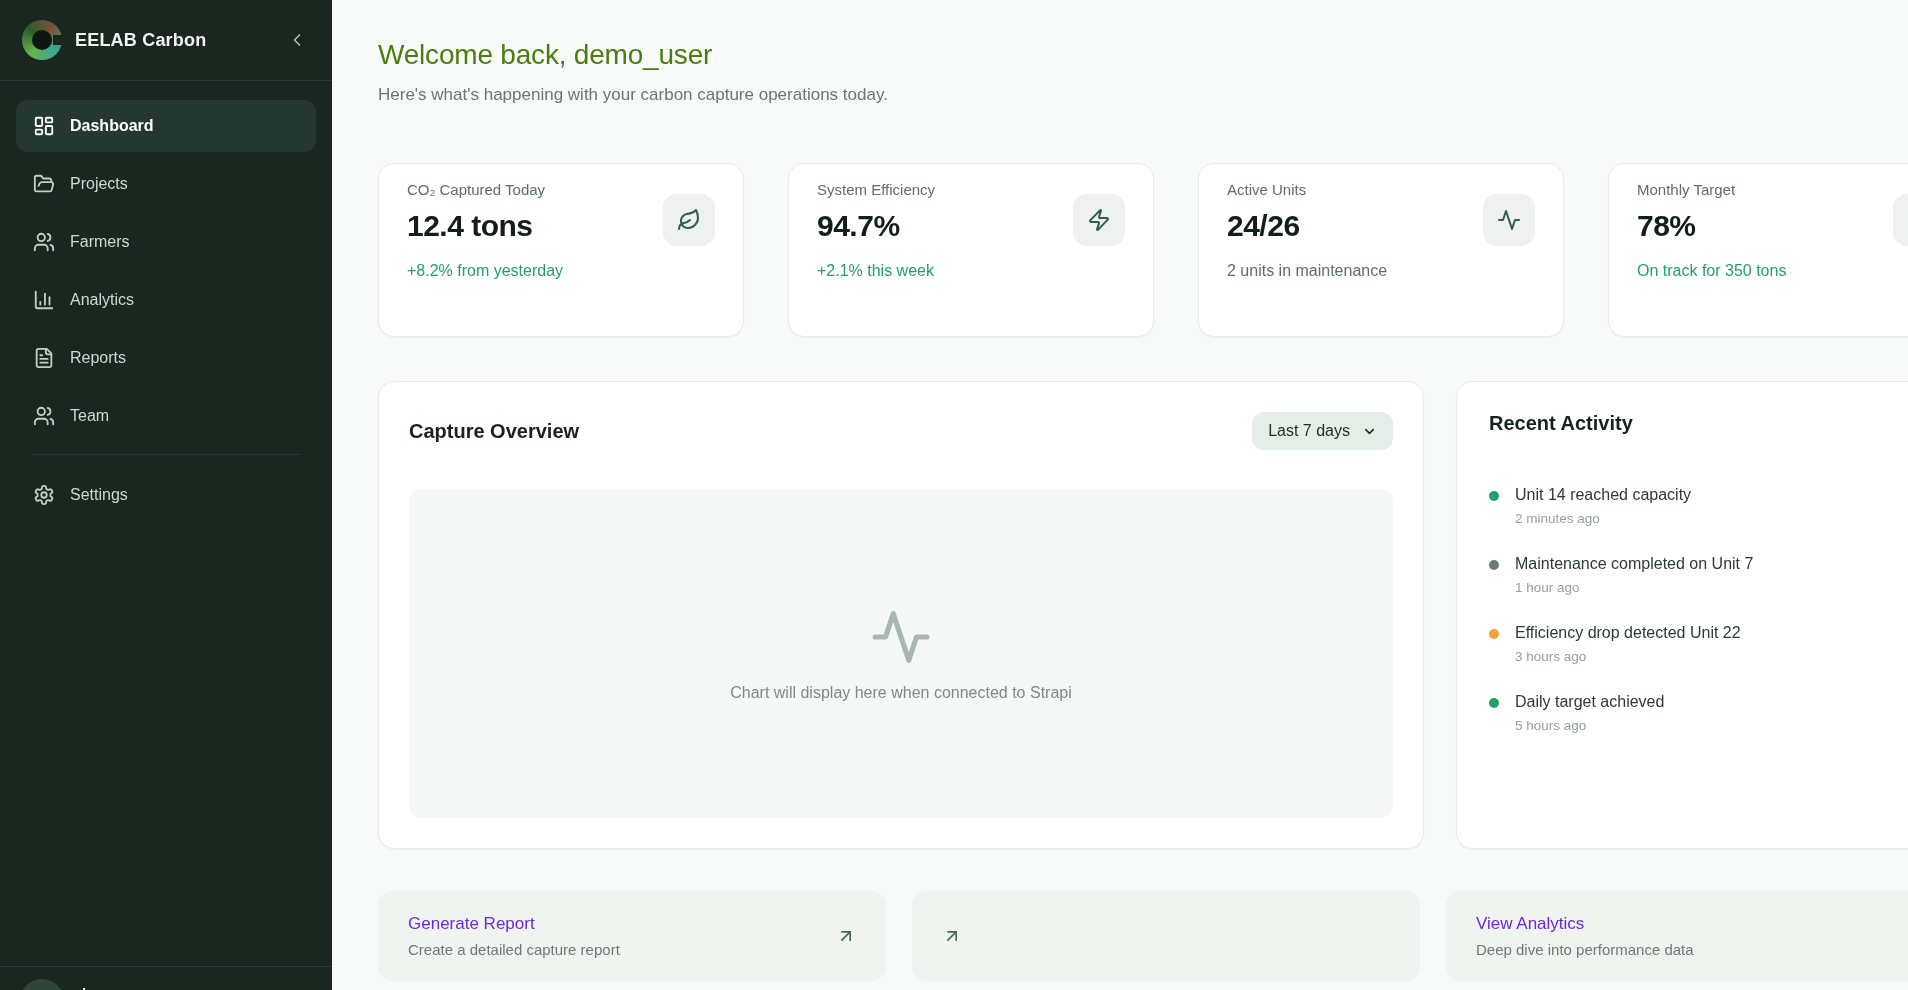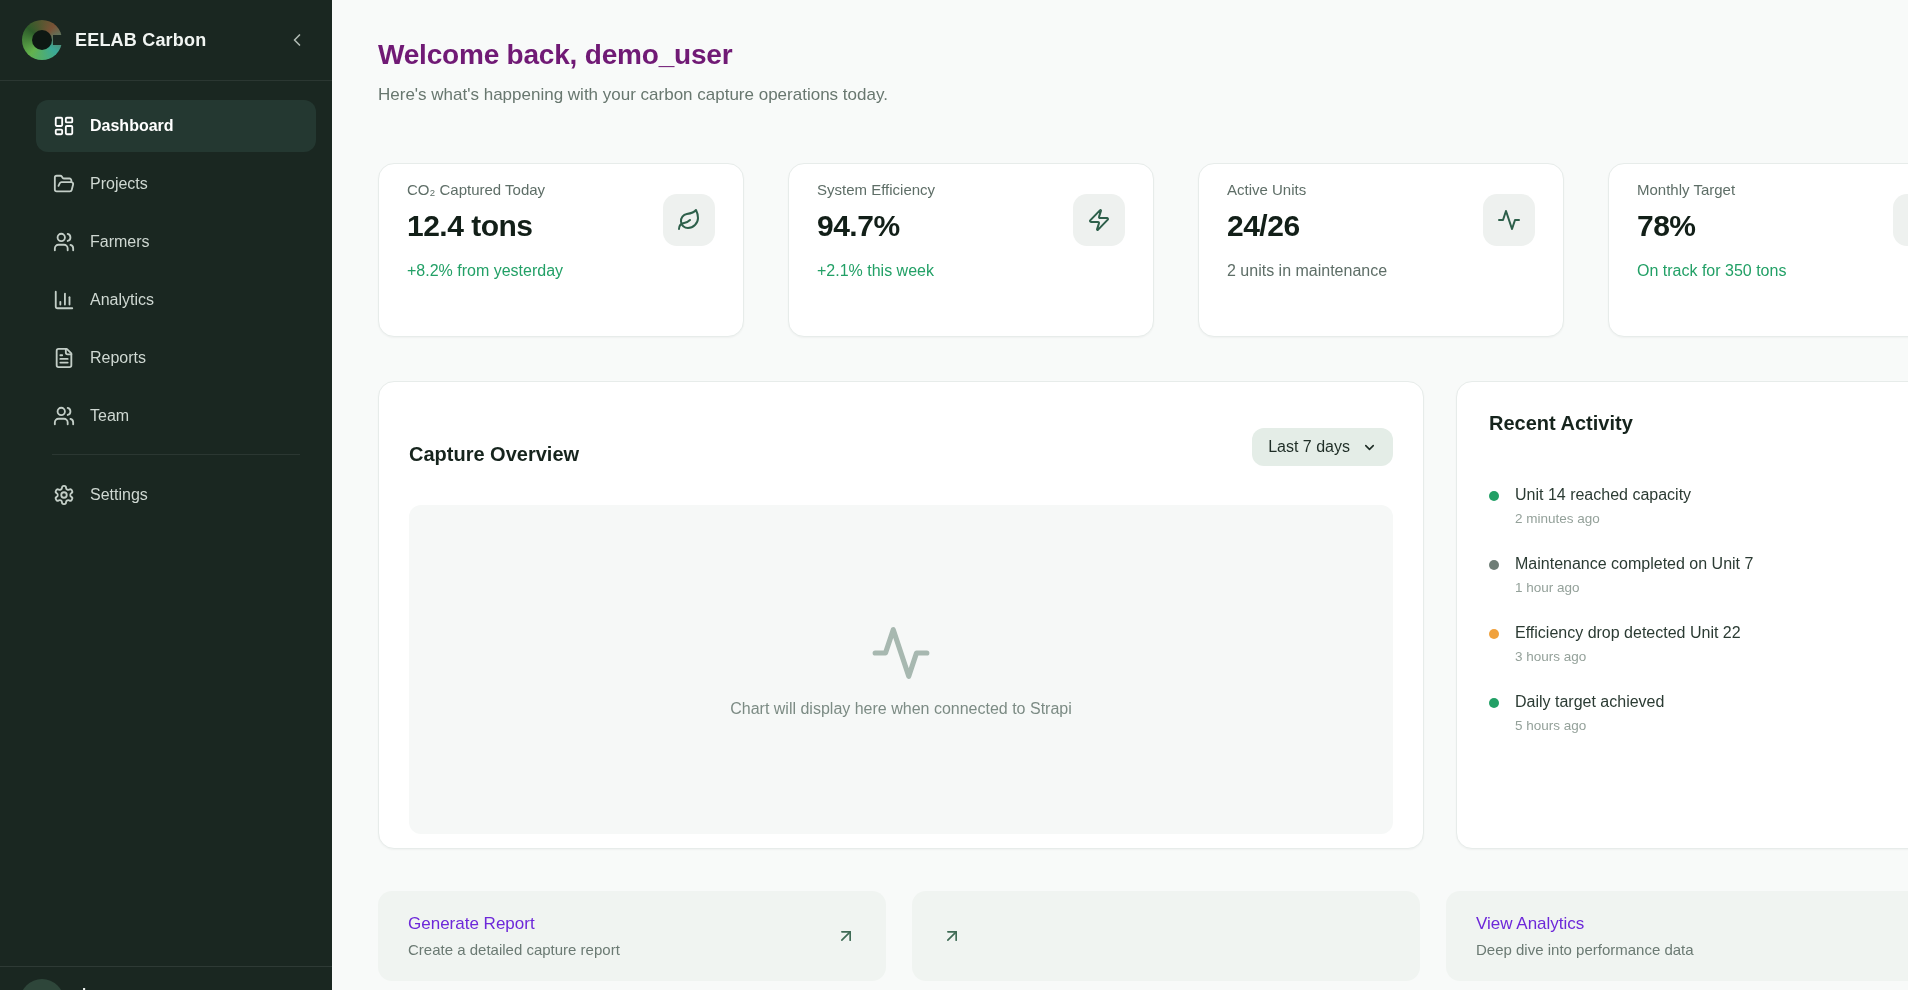--- a/index.html
+++ b/index.html
@@ -40,21 +40,21 @@
   }
   .brand-name {
     margin-left:13px; flex:1;
     font-size:18px; font-weight:700; color:#f1f5f2;
     letter-spacing:0.2px;
   }
   .collapse-btn {
     width:26px; height:26px; display:flex; align-items:center; justify-content:center;
     color:#aeb9b2; cursor:pointer; background:none; border:none;
   }
-  .nav { padding:19px 16px 0;margin-left:20px; }
+  .nav { padding:19px 16px 0; }
   .nav-item {
     height:52px; border-radius:12px;
     display:flex; align-items:center; gap:15px;
     padding:0 17px; margin-bottom:6px;
     font-size:16px; color:#cfd8d2; cursor:pointer;
   }
   .nav-item svg { stroke:#c3cec7; }
   .nav-item.active { background:#243831; color:#ffffff; font-weight:700; }
   .nav-item.active svg { stroke:#ffffff; }
   .nav-divider {
@@ -71,21 +71,21 @@
   .avatar {
     width:44px; height:44px; border-radius:50%;
     background:#2e463a; flex:0 0 44px;
   }
   .footer-name {
     margin:6px 0 0 13px; font-size:15px; font-weight:700; color:#eef3f0;
   }
 
   
   .main { width:1576px; padding:38px 0 0 46px; }
-  .page-title { font-size:28px; line-height:34px; font-weight:700; color:#701a75; letter-spacing:-0.2px; }
+  .page-title { font-size:28px; line-height:34px; font-weight:400; color:#4d7c0f; letter-spacing:-0.2px; }
   .page-subtitle { margin-top:12px; font-size:17px; line-height:21px; color:#68776f; }
 
   
   .stats-row {
     margin-top:58px;
     display:grid; grid-template-columns:repeat(4, 366px); gap:44px;
     width:1596px;
   }
   .stat-card {
     height:174px; background:#ffffff;
@@ -110,21 +110,21 @@
     margin-top:44px;
     display:grid; grid-template-columns:1046px 518px; gap:32px;
     width:1596px;
   }
   .panel {
     background:#ffffff; border:1px solid #e7ecea; border-radius:16px;
     box-shadow:0 1px 2px rgba(16,32,24,0.04);
     height:468px;
   }
   .capture-panel { padding:30px; }
-  .capture-head { display:flex; align-items:flex-end; justify-content:space-between;margin-top:16px; }
+  .capture-head { display:flex; align-items:center; justify-content:space-between; }
   .panel-title { font-size:20px; font-weight:800; color:#16241d; }
   .range-select {
     display:flex; align-items:center; gap:12px;
     background:#e4ede7; border-radius:12px;
     padding:0 16px; height:38px;
     font-size:16px; color:#1e2d26; cursor:pointer;
   }
   .range-select svg { stroke:#1e2d26; }
   .chart-placeholder {
     margin-top:39px; height:329px;

